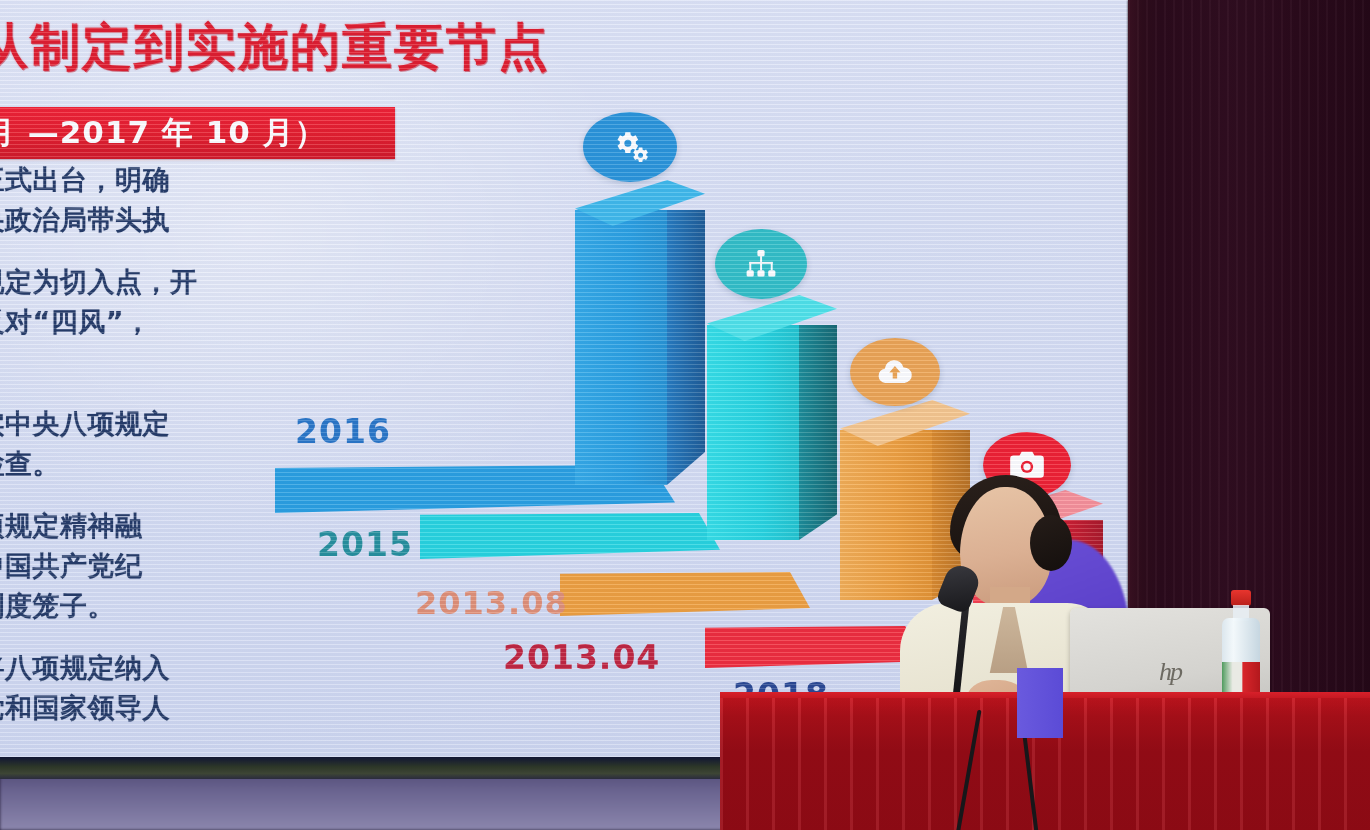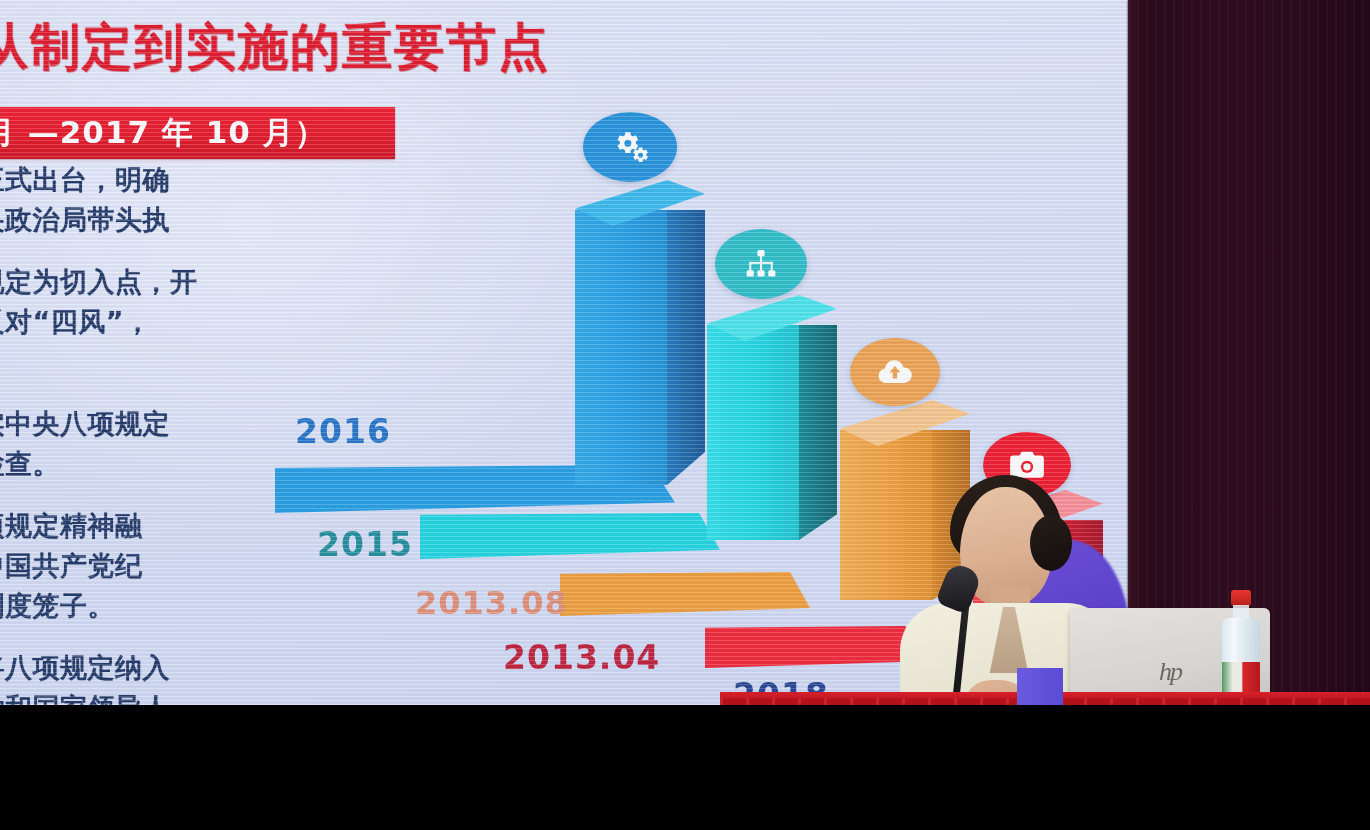--- a/index.html
+++ b/index.html
@@ -1,21 +1,21 @@
 <!DOCTYPE html>
 <html><head>
 <meta charset="utf-8">
 <style>
   * { margin:0; padding:0; box-sizing:border-box; }
   html,body{ background:#000; }
   body{
     width:1370px; height:830px; overflow:hidden; position:relative;
     font-family:"Liberation Sans","DejaVu Sans",sans-serif;
   }
-  #scene{ position:absolute; inset:0; width:1370px; height:705px; overflow:hidden;padding-left:8px; }
+  #scene{ position:absolute; inset:0; width:1370px; height:830px; overflow:hidden;padding-left:8px; }
 
   
   .curtain{
     position:absolute; left:1128px; top:0; width:242px; height:830px;
     background:
       linear-gradient(90deg,#3a1122 0%,#2e0c1c 6%,#2b0a1c 14%,#300d20 40%,#2b0a1c 70%,#250818 100%);
   }
   .curtain:after{
     content:""; position:absolute; inset:0;
     background:repeating-linear-gradient(90deg,

